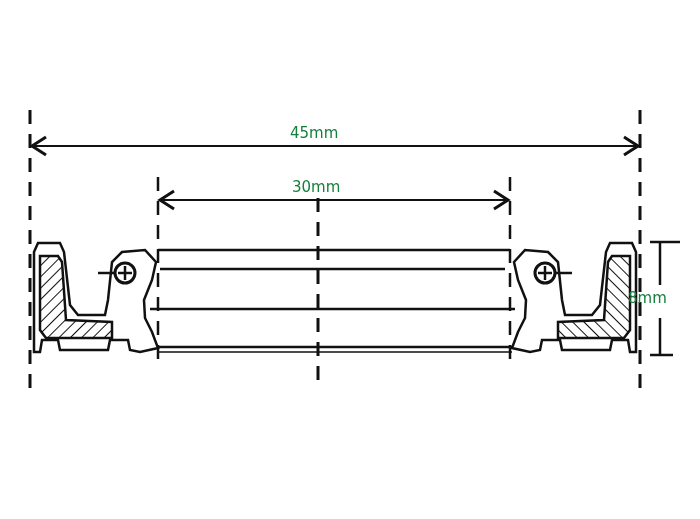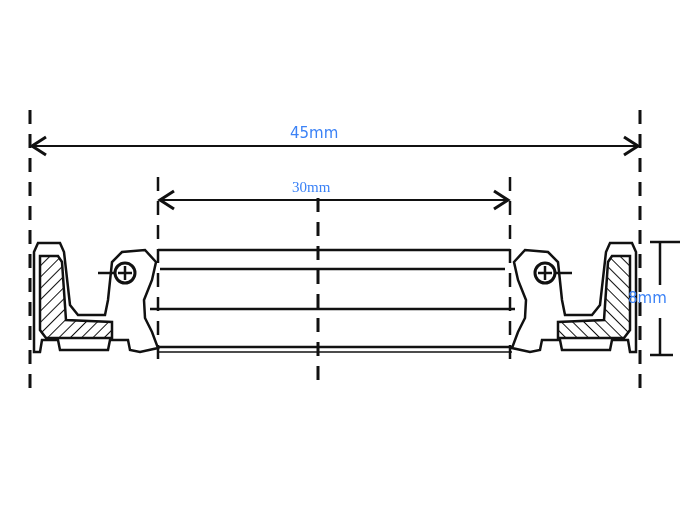--- a/index.html
+++ b/index.html
@@ -3,21 +3,21 @@
   <meta charset="utf-8">
   <style>
     html, body { margin: 0; padding: 0; background: #ffffff; }
     body { width: 700px; height: 519px; overflow: hidden; position: relative; }
     .canvas { position: absolute; left: 0; top: 0; width: 700px; height: 519px; }
     svg { display: block; }
     .dim-label {
       position: absolute;
       font-family: "DejaVu Sans", sans-serif;
       font-size: 15px;
-      color: #3b82f6;
+      color: #15803d;
       line-height: 1;
       white-space: nowrap;
     }
   </style>
 </head>
 <body>
 
 <div class="canvas">
   <svg width="700" height="519" viewBox="0 0 700 519" xmlns="http://www.w3.org/2000/svg">
     <defs>
@@ -81,15 +81,15 @@
       <path d="M34,252 L38,243 L60,243 L64,252 L70,305 L78,315 L105,315 L108,300 L112,262 L122,252 L145,250 L156,262 L152,280 L144,300 L145,318 L152,332 L158,348 L140,352 L130,350 L128,340 L110,340 L108,350 L60,350 L58,340 L42,340 L40,352 L34,352 Z" fill="#fff"></path>
       <path d="M40,256 L58,256 L62,262 L66,320 L112,322 L112,338 L46,338 L40,330 Z" fill="url(#hatch)"></path>
       <circle cx="125" cy="273" r="10" fill="#fff" stroke-width="3"></circle>
       <line x1="125" y1="266" x2="125" y2="280"></line>
       <line x1="118" y1="273" x2="132" y2="273"></line>
       <line x1="98" y1="273" x2="115" y2="273"></line>
     </g>
   </svg>
 
   <span class="dim-label" style="left:290px; top:126px;">45mm</span>
-  <span class="dim-label" style="left:292px; top:180px;font-family:Liberation Serif, serif;">30mm</span>
+  <span class="dim-label" style="left:292px; top:180px;">30mm</span>
   <span class="dim-label" style="left:628px; top:291px;">8mm</span>
 </div>
 
 </body></html>

